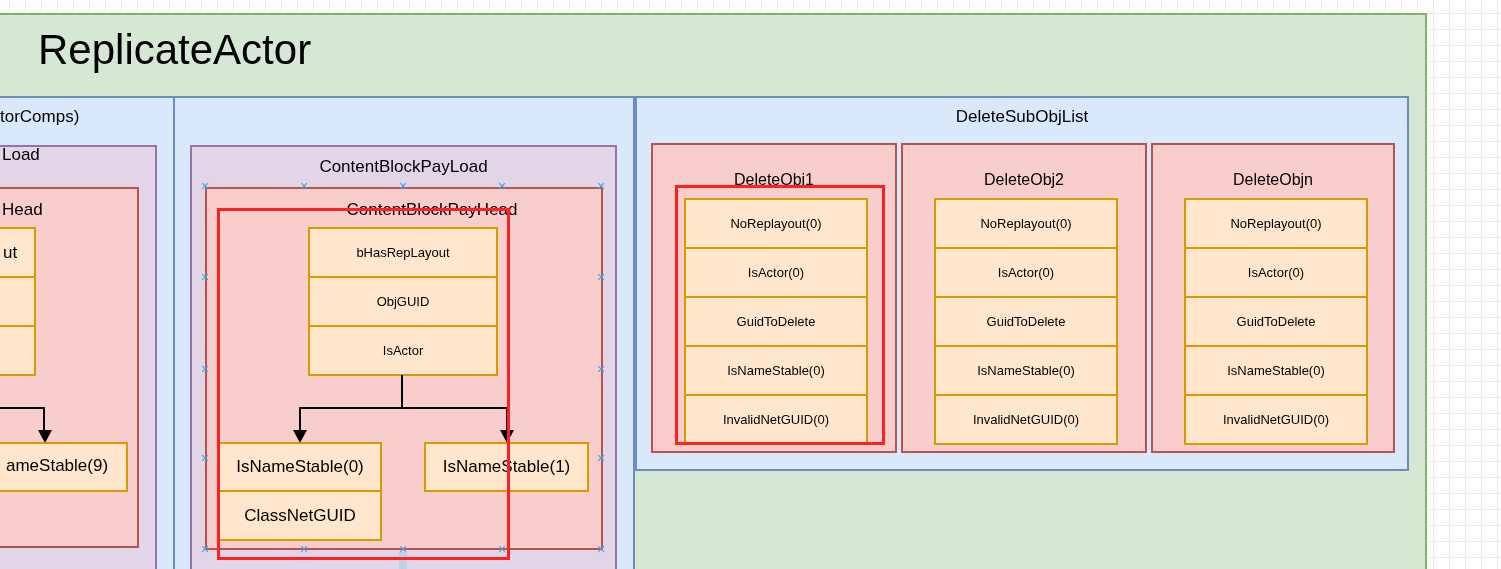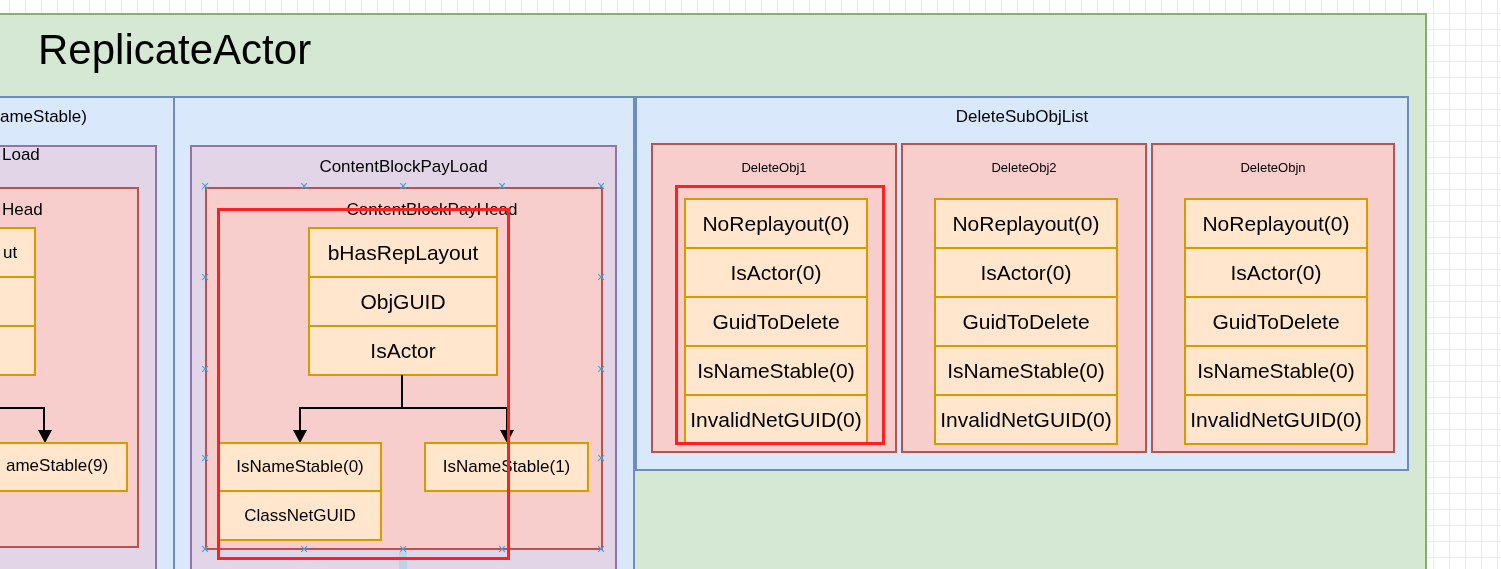--- a/index.html
+++ b/index.html
@@ -26,21 +26,21 @@
   .payload-box{background:var(--payload-fill);border-color:var(--payload-stroke);}
   .payhead-box{background:var(--payhead-fill);border-color:var(--payhead-stroke);}
   .label{position:absolute;font-size:17px;line-height:22px;height:22px;white-space:nowrap;}
   .centered{text-align:center;}
   .title{position:absolute;font-size:42px;line-height:52px;white-space:nowrap;}
   .cells{position:absolute;}
   .cell{
     box-sizing:border-box;height:51px;margin-top:-2px;
     background:var(--cell-fill);border:2px solid var(--cell-stroke);
     display:flex;align-items:center;justify-content:center;
-    font-size:21px;white-space:nowrap;
+    font-size:13px;white-space:nowrap;
   }
   .cell:first-child{margin-top:0;}
   .lone-cell{
     position:absolute;box-sizing:border-box;
     background:var(--cell-fill);border:2px solid var(--cell-stroke);
     display:flex;align-items:center;justify-content:center;
     font-size:17px;white-space:nowrap;
   }
   .hline,.vline{position:absolute;background:#000;}
   .hline{height:2px;} .vline{width:2px;}
@@ -55,21 +55,21 @@
   }
   .handle{
     position:absolute;z-index:7;color:var(--handle-color);
     font-size:11px;font-weight:bold;line-height:11px;
     transform:translate(-50%,-55%);
   }
   .delete-box{
     position:absolute;box-sizing:border-box;top:143px;height:310px;
     background:var(--payhead-fill);border:2px solid var(--payhead-stroke);
   }
-  .box-title{margin-top:12px;text-align:center;font-size:13px;height:22px;line-height:22px;}
+  .box-title{margin-top:24px;text-align:center;font-size:16px;height:22px;line-height:22px;}
   .delete-box .cells{position:absolute;top:53px;left:31px;width:184px;}
   .frag{position:absolute;font-size:17px;line-height:22px;white-space:nowrap;}
   .edge-hint{position:absolute;background:#b8cfe8;opacity:.75;z-index:5;}
   .z5{z-index:5;}
 </style>
 </head>
 <body>
 
 <div class="stage">
 
@@ -85,21 +85,21 @@
     <div class="cell"></div>
     <div class="cell"></div>
   </div>
 
   <div class="hline z5" style="left:-20px;top:407px;width:65px;"></div>
   <div class="vline z5" style="left:43px;top:407px;height:25px;"></div>
   <div class="arrow-down z5" style="left:38px;top:430px;"></div>
 
   <div class="lone-cell z5" style="left:-38px;top:442px;width:166px;height:50px;"></div>
 
-  <div class="frag" style="left:0px;top:106px;">ameStable)</div>
+  <div class="frag" style="left:0px;top:106px;">torComps)</div>
   <div class="frag" style="left:2px;top:144px;">Load</div>
   <div class="frag" style="left:2px;top:199px;">Head</div>
   <div class="frag z5" style="left:3px;top:242px;">ut</div>
   <div class="frag z5" style="left:6px;top:455px;">ameStable(9)</div>
 
   <div class="shape group-box" style="left:173px;top:96px;width:462px;height:500px;"></div>
 
   <div class="shape payload-box" style="left:190px;top:145px;width:427px;height:450px;"></div>
   <div class="label centered" style="left:190px;width:427px;top:156px;text-align:center;">ContentBlockPayLoad</div>
 

